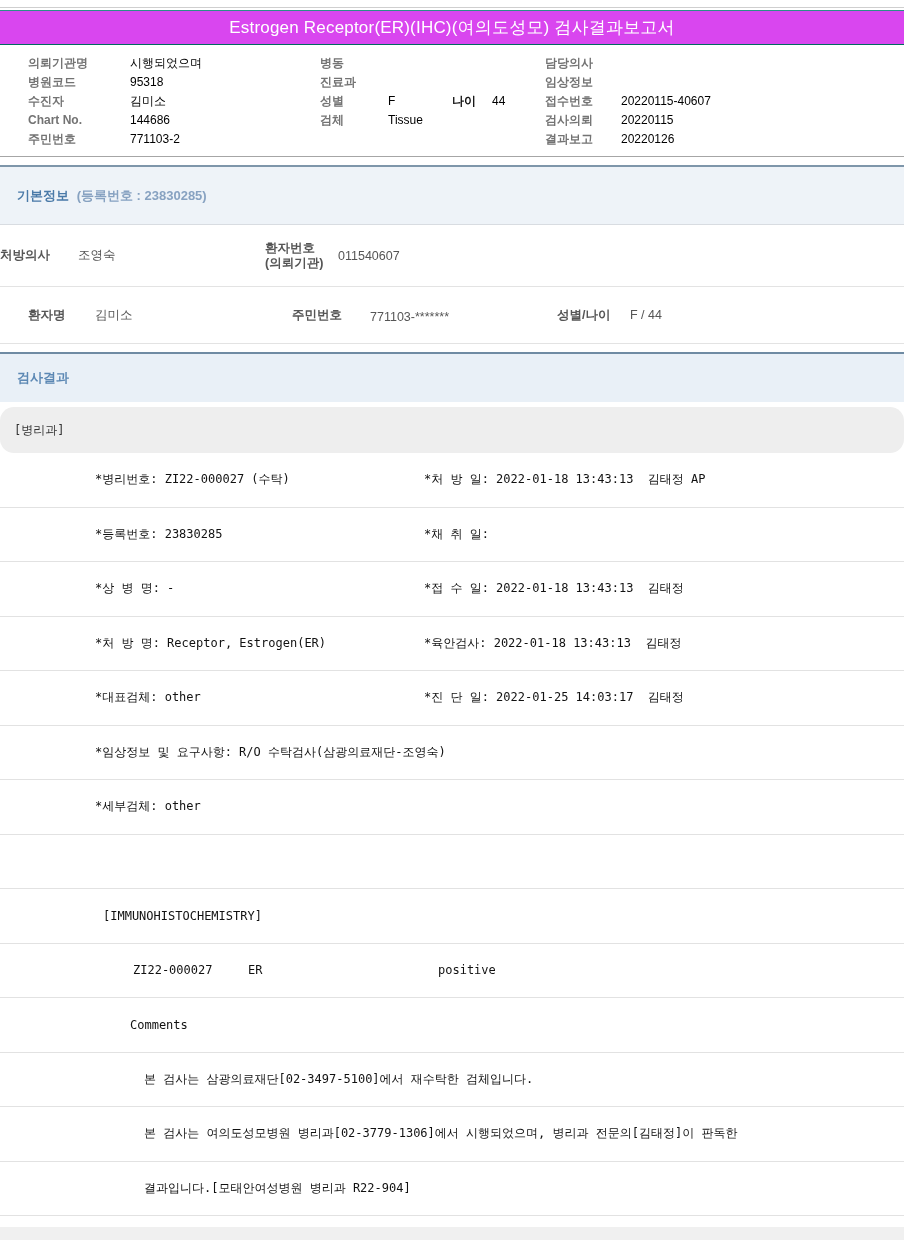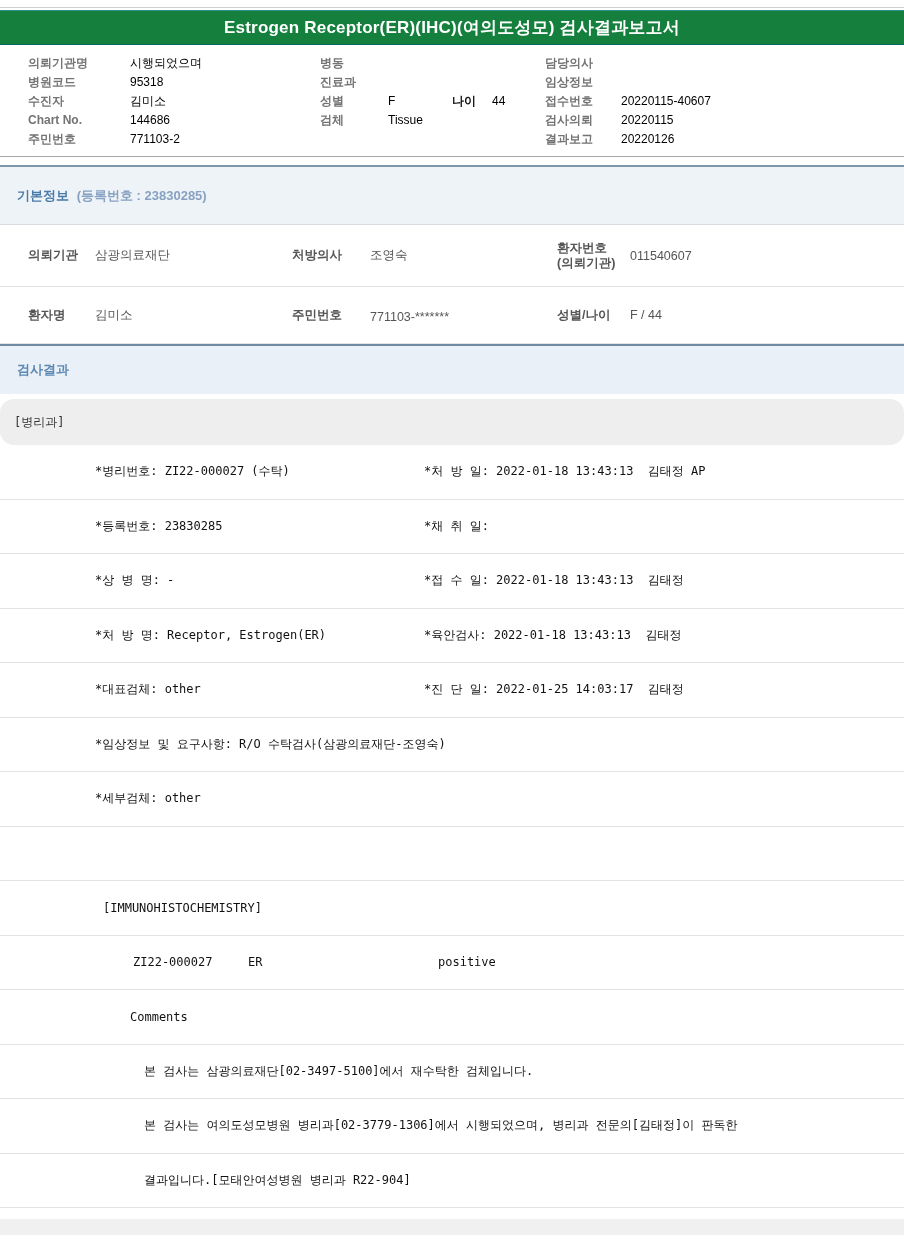--- a/index.html
+++ b/index.html
@@ -9,23 +9,23 @@
     font-family: "Liberation Sans", "DejaVu Sans", sans-serif;
     color: #111;
   }
   .page { width: 904px; height: 1240px; position: relative; background: #fff; }
 
   
   .top-strip { height: 8px; border-bottom: 1px solid #cfcfcf; background: #fff; }
 
   
   .title-bar {
-    margin-top: 2px; height: 35px; background: #15803d;
+    margin-top: 2px; height: 35px; background: #d946ef;
     border-top: 1px solid #2b9187; border-bottom: 1px solid #006a5f;
-    color: #fff; font-size: 17px; font-weight: bold;
+    color: #fff; font-size: 17px; font-weight: normal;
     text-align: center; line-height: 33px; letter-spacing: 0.2px;
   }
 
   
   .patient-header { position: relative; height: 111px; padding-top: 9px; }
   .ph-col { position: absolute; top: 9px; }
   .ph-col1 { left: 28px; }
   .ph-col2 { left: 320px; }
   .ph-col3 { left: 545px; }
   .ph-row { height: 19px; line-height: 19px; font-size: 12px; white-space: nowrap; }
@@ -57,21 +57,21 @@
   .bi-pair1 .bi-label { width: 67px; }
   .bi-pair2 { width: 265px; display: flex; align-items: flex-end; }
   .bi-pair2 .bi-label { width: 78px; }
   .bi-pair3 { flex: 1; display: flex; align-items: center; }
   .bi-pair3 .bi-label { width: 73px; }
   .bi-label-2line { line-height: 15px; }
 
   
   .results-head {
     height: 50px; background: #e9f0f7; border-top: 2px solid #6f8ba3;
-    line-height: 48px; padding-left: 17px; font-size: 13px; font-weight: bold; color: #5c88b4;
+    line-height: 48px; padding-left: 17px; font-size: 13px; font-weight: bold; color: #5c88b4; margin-top: 8px;
   }
   .dept-row {
     margin-top: 5px; height: 46px; background: #eeeeee;
     line-height: 46px; padding-left: 14px; font-size: 12px; color: #333;
     font-family: "DejaVu Sans Mono", "Liberation Mono", monospace;
     border-radius: 14px;
   }
 
   .drow {
     height: 54.5px; border-bottom: 1px solid #e2e2e2; display: flex; align-items: center;
@@ -123,24 +123,20 @@
 
   <div class="sep-line"></div>
   <div class="sep-gap"></div>
 
   <div class="basic-info-head">
     <span class="basic-info-title">기본정보</span>
     <span class="basic-info-sub">(등록번호 : 23830285)</span>
   </div>
 
   <div class="bi-row bi-row1">
-    <div class="bi-pair1">
-      <span class="bi-label">의뢰기관</span>
-      <span class="bi-value">삼광의료재단</span>
-    </div>
     <div class="bi-pair2">
       <span class="bi-label">처방의사</span>
       <span class="bi-value">조영숙</span>
     </div>
     <div class="bi-pair3">
       <span class="bi-label bi-label-2line"><span>환자번호</span><br><span>(의뢰기관)</span></span>
       <span class="bi-value">011540607</span>
     </div>
   </div>
 

